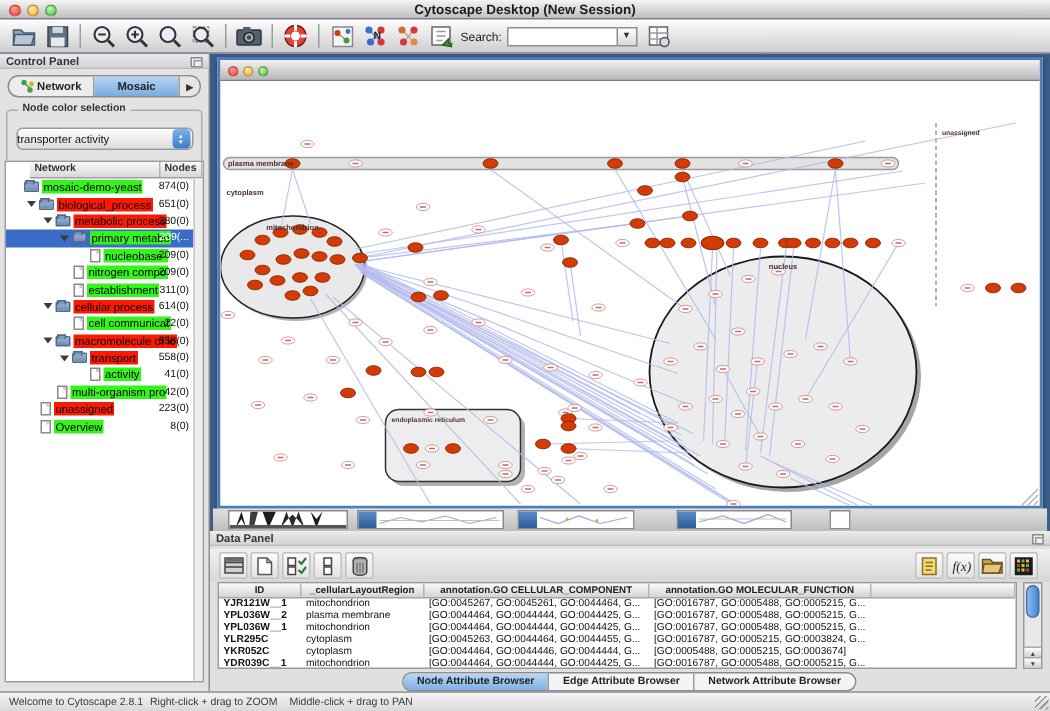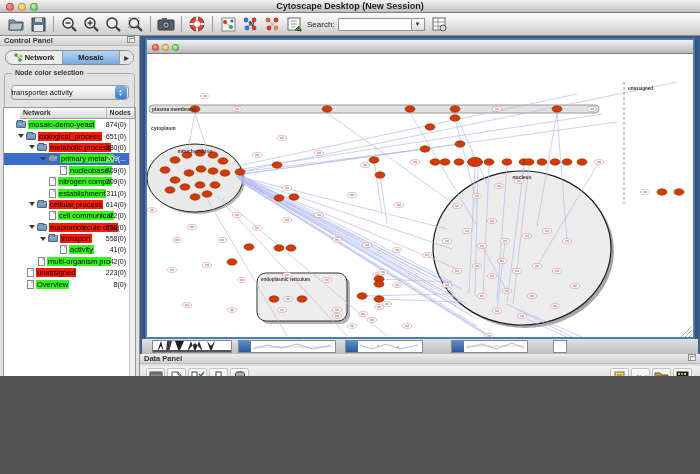--- a/index.html
+++ b/index.html
@@ -1,17 +1,17 @@
 <!DOCTYPE html>
 <html><head>
 <meta charset="utf-8">
 <style>
   html,body{margin:0;padding:0;background:#555;}
   *{box-sizing:border-box;}
-  #app{position:relative;width:700px;height:376px;font-family:"Liberation Sans",sans-serif;
+  #app{position:relative;width:700px;height:474px;font-family:"Liberation Sans",sans-serif;
        background:#8b5cf6;overflow:hidden;font-size:8px;color:#111;}
   
   .titlebar{position:absolute;left:0;top:0;width:700px;height:13px;
     background:linear-gradient(#f4f4f4,#bfbfbf);border-bottom:1px solid #7e7e7e;}
   .titlebar .title{position:absolute;left:0;right:0;top:1px;text-align:center;
     font-size:9px;font-weight:bold;color:#1c1c1c;}
   .lights{position:absolute;left:6px;top:3px;display:flex;gap:4px;}
   .light{width:8px;height:8px;border-radius:50%;border:1px solid rgba(0,0,0,.25);}
   .light.red{background:radial-gradient(circle at 35% 30%,#ff9f97,#f7462e);}
   .light.yellow{background:radial-gradient(circle at 35% 30%,#ffe9a8,#f7b02e);}
@@ -23,21 +23,21 @@
   .tbi{width:20px;height:20px;display:flex;align-items:center;justify-content:center;margin:0 1px;}
   .tsep{width:1px;height:16px;background:#9c9c9c;margin:0 4px;}
   .searchlbl{font-size:8px;color:#222;margin:0 3px 0 2px;}
   .searchbox{width:74px;height:13px;border:1px solid #8f8f8f;background:#fff;font-size:8px;
     padding:0 2px;border-radius:1px;font-family:"Liberation Sans",sans-serif;}
   .searcharrow{width:13px;height:13px;border:1px solid #8f8f8f;border-left:none;background:linear-gradient(#fff,#d8d8d8);
     display:flex;align-items:center;justify-content:center;font-size:6px;color:#333;}
   
   .cpanel{position:absolute;left:0;top:36px;width:140px;height:425px;background:#e2e2e2;
     border-right:1px solid #8e8e8e;}
-  .phead{height:10px;display:flex;align-items:flex-start;justify-content:space-between;
+  .phead{height:10px;display:flex;align-items:flex-end;justify-content:space-between;
     padding:0 4px;background:linear-gradient(#ececec,#d2d2d2);border-bottom:1px solid #bdbdbd;}
   .phead .ptitle{font-size:7.5px;font-weight:bold;color:#333;}
   .floatico{width:8px;height:7px;border:1px solid #8a8a8a;background:#eee;position:relative;}
   .floatico:before{content:"";position:absolute;left:1px;top:1px;width:4px;height:3px;border:1px solid #999;}
   .cptabs{display:flex;margin:4px 5px 0 5px;height:15px;border:1px solid #8b8b8b;border-radius:8px;
     overflow:hidden;background:#ececec;}
   .cptab{flex:1;display:flex;align-items:center;justify-content:center;font-size:7.5px;font-weight:bold;
     color:#222;border-right:1px solid #9c9c9c;gap:2px;}
   .cptab.sel{background:linear-gradient(#b5d4f2,#79abdd);}
   .cptab.arr{flex:0 0 13px;font-size:6px;color:#333;border-right:none;background:#e6e6e6;}

